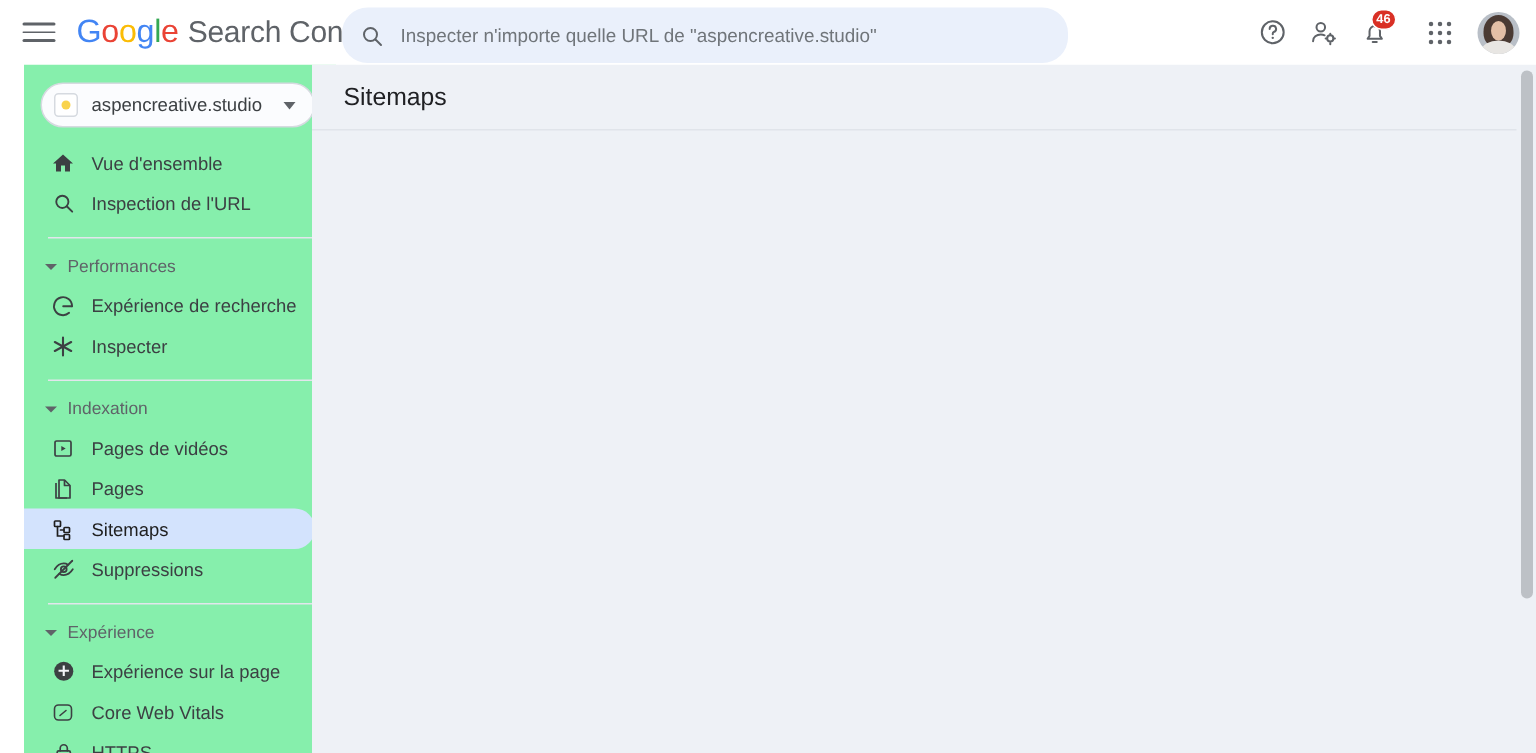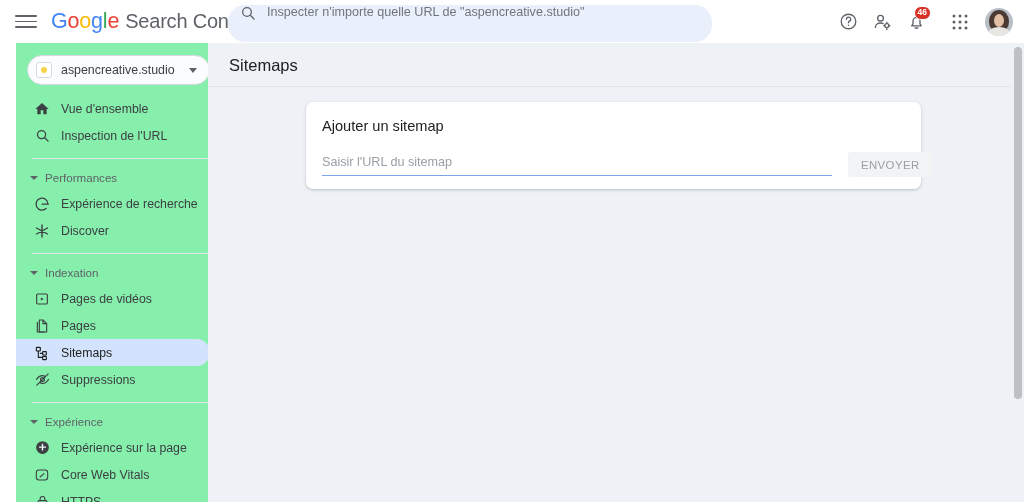--- a/index.html
+++ b/index.html
@@ -30,21 +30,21 @@
   #brand .g-logo { font-family: "Liberation Sans", sans-serif; font-weight: 400; }
   #brand .g-logo span { font-size: 21.5px; }
   .gl-b { color: #4285f4; } .gl-r { color: #ea4335; } .gl-y { color: #fbbc05; } .gl-g { color: #34a853; }
   #brand .sc-text { color: #5f6368; font-size: 20px; margin-left: 6px; font-weight: 400; }
 
   
   #searchbox {
     position: absolute; left: 228px; top: 5px;
     width: 484px; height: 37px;
     background: #eaf0fb; border-radius: 17px;
-    display: flex; align-items: flex-start;
+    display: flex; align-items: center;
     cursor: text;
   }
   #searchbox .s-icon { margin-left: 12px; margin-right: 11px; display: flex; }
   #search-input {
     border: none; outline: none; background: transparent;
     font-family: "Liberation Sans", sans-serif;
     font-size: 12.6px; color: #3c4043; width: 420px;
   }
   #search-input::placeholder { color: #70757a; }
 
@@ -339,21 +339,21 @@
     </span>
     <span class="nav-label">Expérience de recherche</span>
   </div>
 
   <div class="nav-item">
     <span class="nav-icon">
       <svg width="16" height="16" viewBox="0 0 24 24" stroke="#3c4043" stroke-width="2.1" stroke-linecap="round">
         <path d="M12 3v18M3.8 7.5l16.4 9M20.2 7.5l-16.4 9"></path>
       </svg>
     </span>
-    <span class="nav-label">Discover</span>
+    <span class="nav-label">Inspecter</span>
   </div>
 
   <div class="nav-divider"></div>
   <div class="section-head">
     <span class="sec-caret"></span>
     <span class="sec-title">Indexation</span>
   </div>
 
   <div class="nav-item">
     <span class="nav-icon">
@@ -436,26 +436,16 @@
     <span class="nav-label">HTTPS</span>
   </div>
 
 </div>
 
 <div id="main">
 
   <div id="page-title">Sitemaps</div>
   <div id="title-rule"></div>
 
-  <div id="sitemap-card">
-    <div id="card-title">Ajouter un sitemap</div>
-
-    <div id="sitemap-input-row">
-      <div id="sitemap-input-wrap">
-        <input id="sitemap-input" type="text" placeholder="Saisir l'URL du sitemap" style="">
-      </div>
-      <button id="submit-button">ENVOYER</button>
-    </div>
-  </div>
 
   <div id="scroll-track"></div>
 </div>
 <div id="scroll-thumb"></div>
 
 </body></html>

